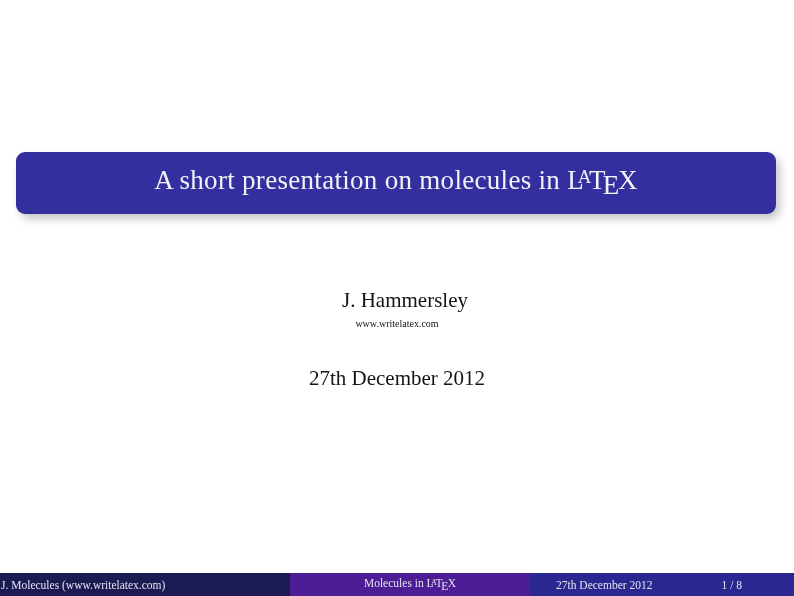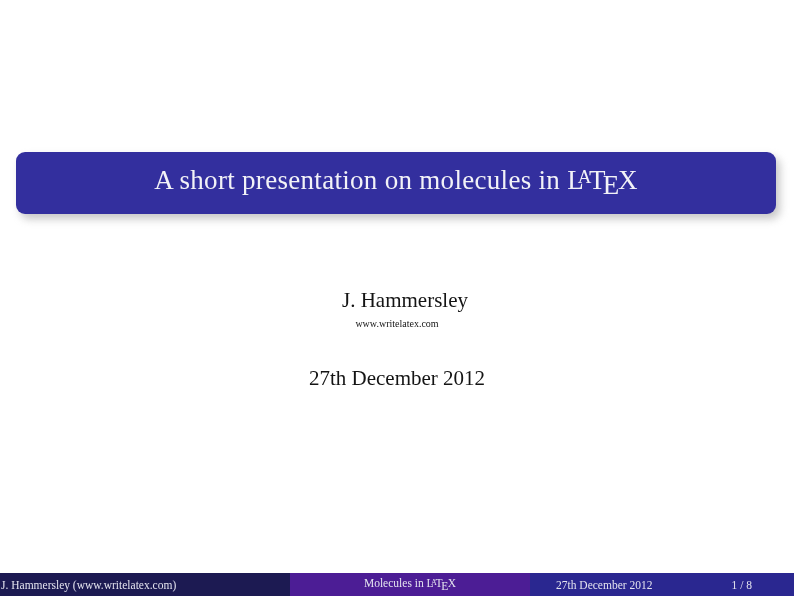--- a/index.html
+++ b/index.html
@@ -144,21 +144,21 @@
     background: #2a2790;
     justify-content: center;
     position: relative;
   }
   #foot-date {
     position: absolute;
     left: 26px;
   }
   #foot-page {
     position: absolute;
-    right: 42px;
+    right: 52px;
   }
 </style>
 </head>
 <body>
 
 <div id="slide">
 
   <div id="title-box-wrap">
     <div id="title-shadow"></div>
     <div id="title-box">
@@ -168,21 +168,21 @@
 
   <div id="author">J. Hammersley</div>
 
   <div id="institute">www.writelatex.com</div>
 
   <div id="date">27th December 2012</div>
 
   <div id="footer">
 
     <div class="foot-seg" id="foot-author">
-      <span>J. Hammersley (www.writelatex.com)</span>
+      <span>J. Molecules (www.writelatex.com)</span>
     </div>
 
     <div class="foot-seg" id="foot-title">
       <span><span>Molecules in </span><span class="latex"><span>L</span><span class="la-a">A</span><span>T</span><span class="la-e">E</span><span>X</span></span></span>
     </div>
 
     <div class="foot-seg" id="foot-right">
       <span id="foot-date">27th December 2012</span>
       <span id="foot-page">1 / 8</span>
     </div>

